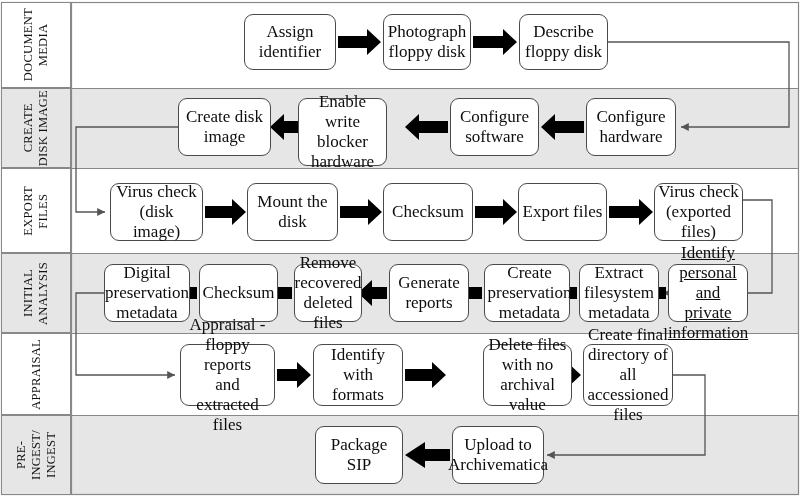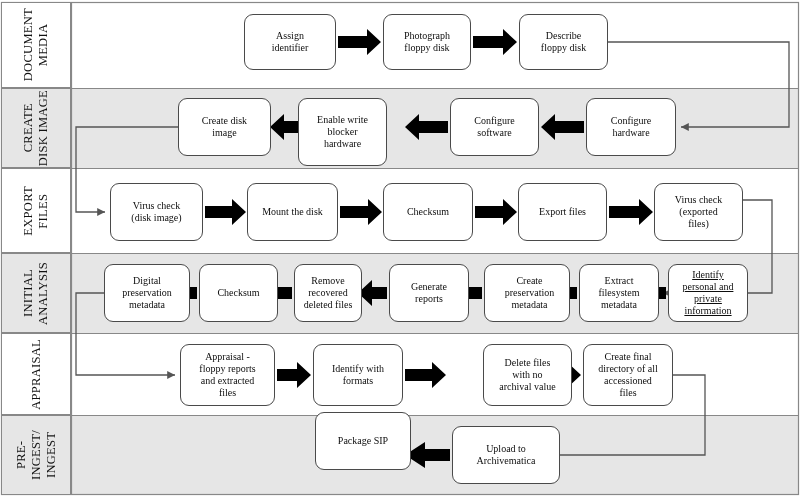--- a/index.html
+++ b/index.html
@@ -61,21 +61,21 @@
     position: absolute;
     box-sizing: border-box;
     background: #ffffff;
     border: 1px solid #4a4a4a;
     border-radius: 9px;
     display: flex;
     align-items: center;
     justify-content: center;
     text-align: center;
     color: #0d0d0d;
-    font-size: 10px;
+    font-size: 17px;
     line-height: 1.18;
     padding: 2px 3px;
     white-space: pre-line;
   }
 </style>
 </head>
 <body>
 
 <div id="diagram-root">
 
@@ -223,18 +223,18 @@
 files</div>
       <div class="node" style="left: 313px; top: 344px; width: 90px; height: 62px;">Identify with
 formats</div>
       <div class="node" style="left: 448px; top: 344px; width: 89px; height: 62px; margin-left: 35px;">Delete files
 with no
 archival value</div>
       <div class="node" style="left: 583px; top: 344px; width: 90px; height: 62px;">Create final
 directory of all
 accessioned
 files</div>
-      <div class="node" style="left: 315px; top: 412px; width: 96px; height: 58px;">Package SIP</div>
-      <div class="node" style="left: 452px; top: 426px; width: 108px; height: 58px;">Upload to
+      <div class="node" style="left: 315px; top: 426px; width: 88px; height: 58px;">Package SIP</div>
+      <div class="node" style="left: 452px; top: 426px; width: 92px; height: 58px;">Upload to
 Archivematica</div>
     </div>
 
 </div>
 
 </body></html>

